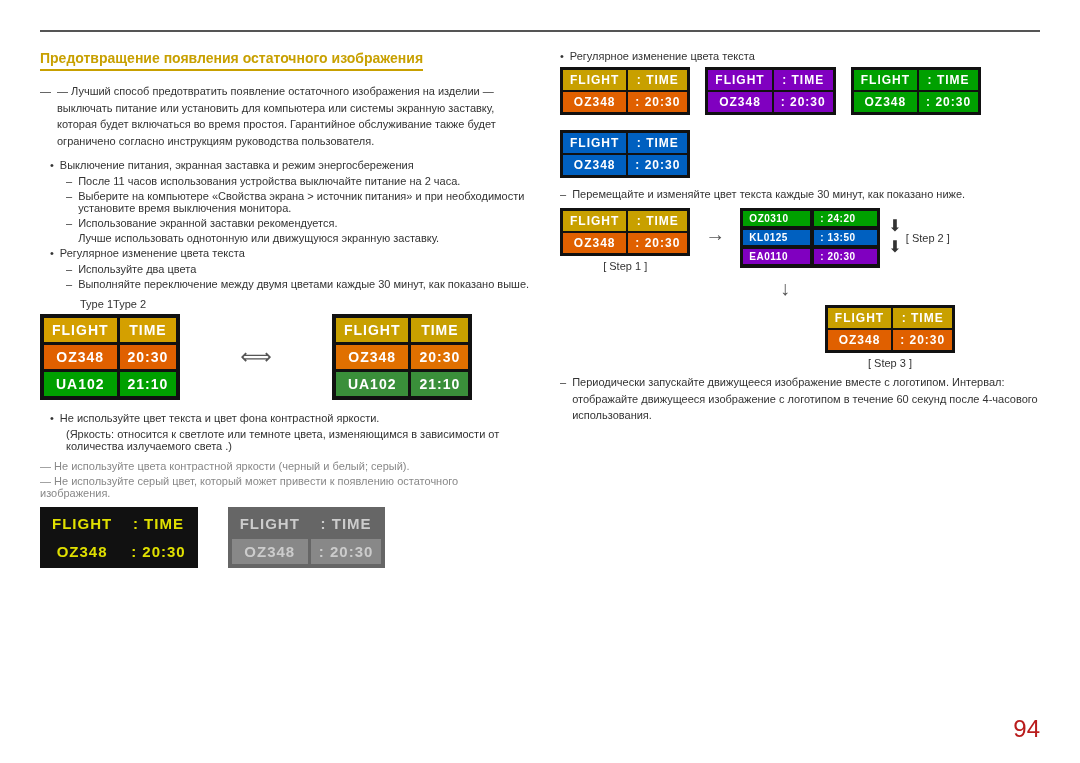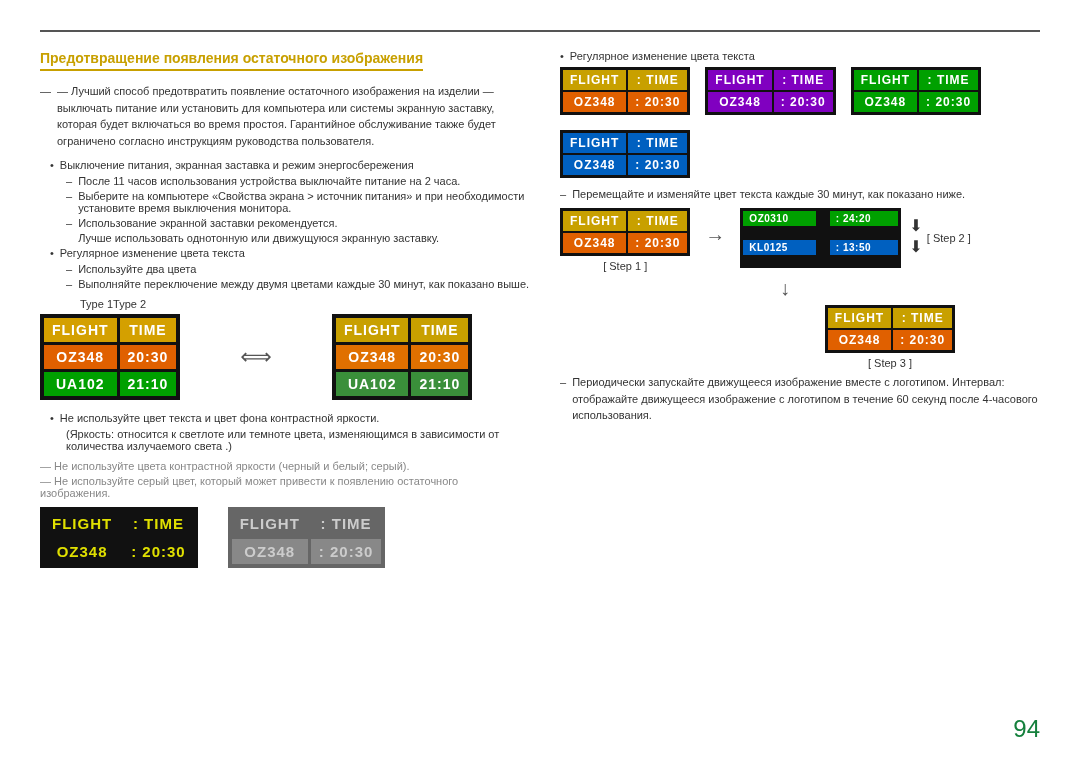--- a/index.html
+++ b/index.html
@@ -232,21 +232,21 @@
       font-weight: 900;
       letter-spacing: 0.5px;
     }
 
     
     .page-number {
       position: absolute;
       bottom: 20px;
       right: 40px;
       font-size: 24px;
-      color: #15803d;
+      color: #b91c1c;
     }
 
     .bottom-note {
       font-size: 11px;
       color: #333;
       margin-top: 5px;
       line-height: 1.5;
     }
   </style>
 </head>
@@ -423,21 +423,21 @@
               <div class="sc" style="background:#c8a000;color:#fff;">: TIME</div>
               <div class="sc" style="background:#e06000;color:#fff;">OZ348</div>
               <div class="sc" style="background:#e06000;color:#fff;">: 20:30</div>
             </div>
             <span class="step-label">[ Step 1 ]</span>
           </div>
 
           <div class="arrow-right">→</div>
 
           <div class="step-box" style="position: relative; flex-flow: wrap; justify-content: center;">
-            <div style="background:#111; padding:3px; display:grid; grid-template-columns: auto auto; gap:14px; position:relative; overflow:hidden; height:60px; width:161px;">
+            <div style="background:#111; padding:3px; display:grid; grid-template-columns: auto auto; gap:4px; position:relative; overflow:hidden; height:60px; width:140px;">
               <div class="mc" style="background:#00a000;color:#fff;font-size:10px;font-weight:900;">OZ0310</div>
               <div class="mc" style="background:#00a000;color:#fff;font-size:10px;font-weight:900;">: 24:20</div>
               <div class="mc" style="background:#0060c0;color:#fff;font-size:10px;font-weight:900;">KL0125</div>
               <div class="mc" style="background:#0060c0;color:#fff;font-size:10px;font-weight:900;">: 13:50</div>
               <div class="mc" style="background:#8000c0;color:#fff;font-size:10px;font-weight:900;">EA0110</div>
               <div class="mc" style="background:#8000c0;color:#fff;font-size:10px;font-weight:900;">: 20:30</div>
               <div class="mc" style="background:#e06000;color:#fff;font-size:10px;font-weight:900;">KL0025</div>
               <div class="mc" style="background:#e06000;color:#fff;font-size:10px;font-weight:900;">: 16:50</div>
             </div>
             <div style="display: flex; flex-direction: column; gap: 2px; margin-left: 4px; position: relative; margin-top: -5px; justify-content: center;">

